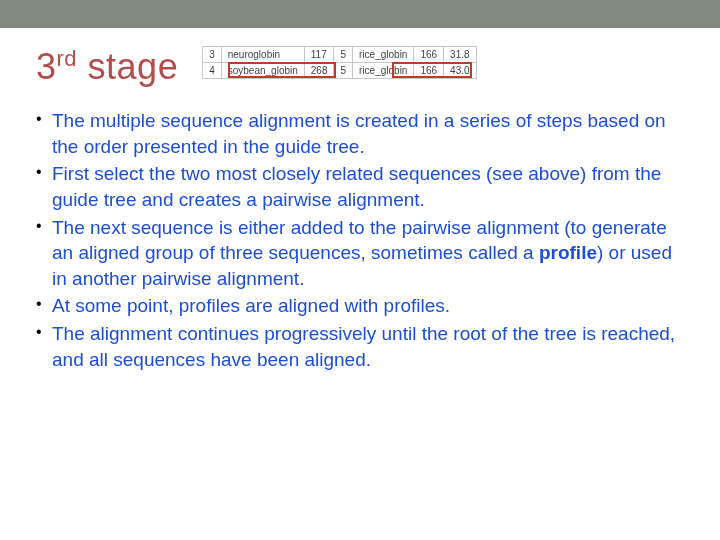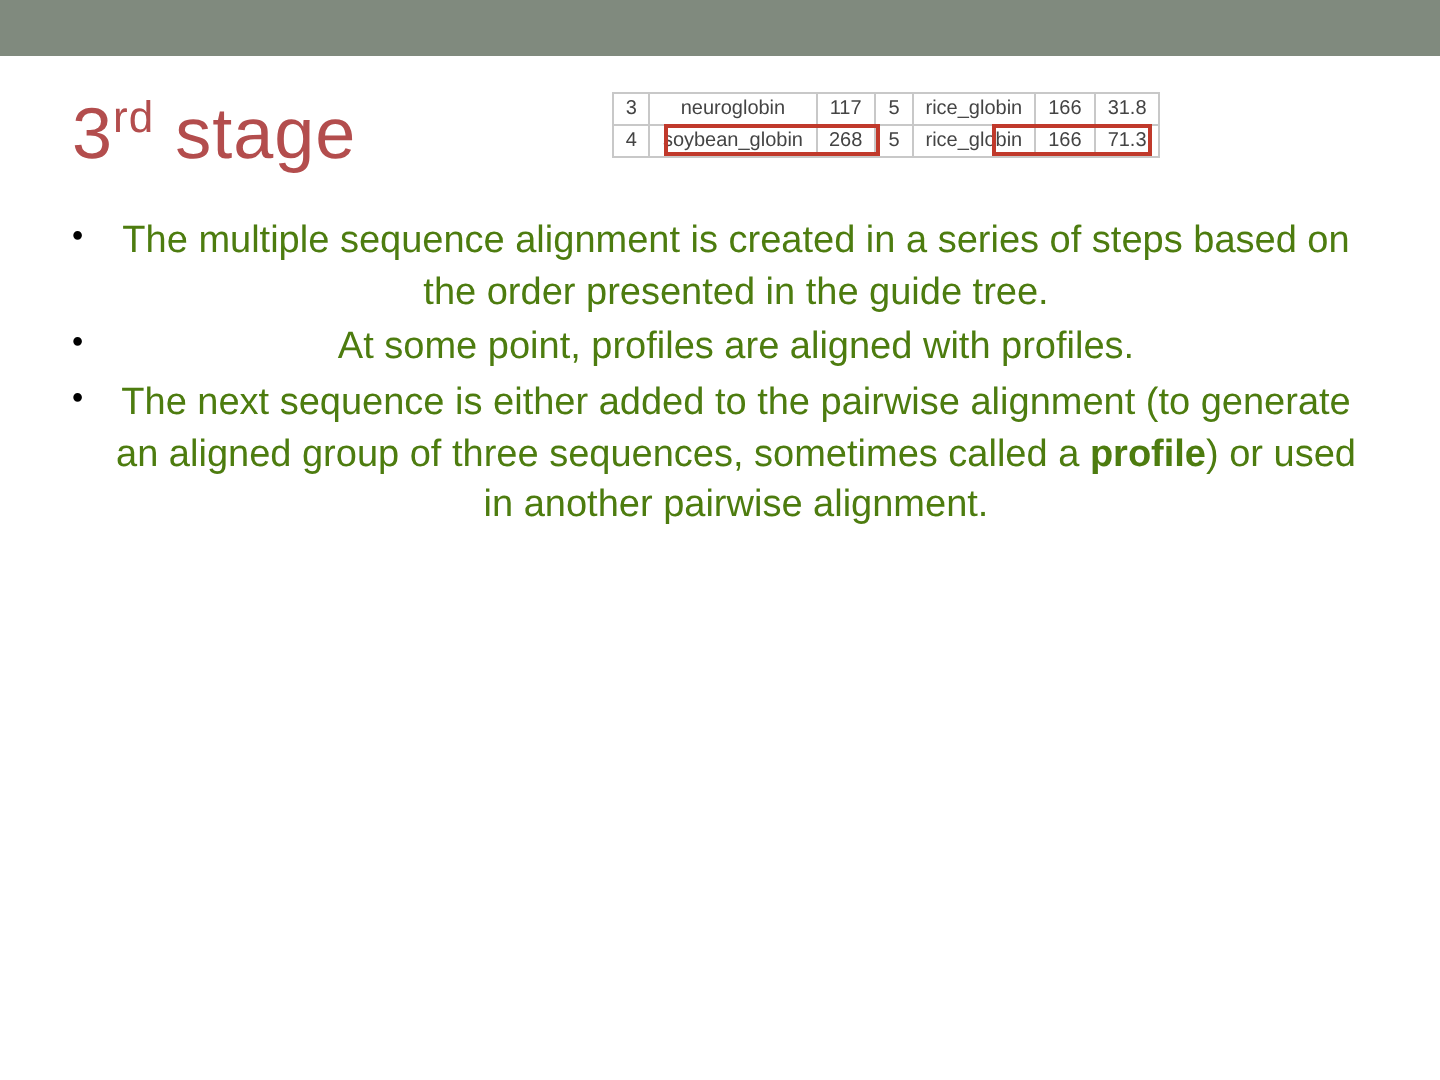--- a/index.html
+++ b/index.html
@@ -1,29 +1,29 @@
 <!DOCTYPE html>
 <html><head>
 <meta charset="utf-8">
 <style>
-  * { margin: 0; padding: 0; box-sizing: border-box; text-align: center; }
+  * { margin: 0; padding: 0; box-sizing: border-box; }
   html, body { width: 720px; height: 540px; font-family: Arial, Helvetica, sans-serif; background: #fff; }
   .slide { width: 720px; height: 540px; position: relative; background: #fff; }
   .top-bar { width: 100%; height: 28px; background: #808a7e; }
   .header-row { display: flex; align-items: flex-start; padding: 18px 36px 0 36px; }
   .title { font-size: 36px; color: #b34d4d; font-weight: 400; letter-spacing: 0.5px; flex: 0 0 auto; margin-right: 24px; }
   .title sup { font-size: 22px; vertical-align: super; line-height: 0; }
   .table-wrap { flex: 1; }
   table.data { border-collapse: collapse; width: 100%; font-size: 10px; color: #444; }
   table.data td { border: 1px solid #c8c8c8; padding: 2px 6px; background: #fff; white-space: nowrap; }
   tr.hl td { position: relative; }
   .hl-box { position: absolute; border: 2px solid #c0392b; pointer-events: none; }
   .content { padding: 20px 36px 0 36px; }
   ul.bullets { list-style: none; }
-  ul.bullets li { position: relative; padding-left: 16px; font-size: 19px; line-height: 1.35; color: #4d7c0f; margin-bottom: 2px; }
+  ul.bullets li { position: relative; padding-left: 16px; font-size: 19px; line-height: 1.35; color: #1d4ed8; margin-bottom: 2px; }
   ul.bullets li::before { content: "•"; position: absolute; left: 0; top: 0; font-size: 16px; color: #000; }
   .bold { font-weight: 700; }
   .table-container { position: relative; display: inline-block; }
 </style>
 </head>
 <body>
 
 <div class="slide">
   <div class="top-bar"></div>
 
@@ -45,30 +45,32 @@
             <td>166</td>
             <td>31.8</td>
           </tr>
           <tr class="hl">
             <td>4</td>
             <td>soybean_globin</td>
             <td>268</td>
             <td>5</td>
             <td>rice_globin</td>
             <td>166</td>
-            <td>71.3</td>
+            <td>43.0</td>
           </tr>
         </tbody>
           </table>
         <div class="hl-box" style="left:26px; top:16px; width:108px; height:16px;"></div>
         <div class="hl-box" style="left:190px; top:16px; width:80px; height:16px;"></div>
       </div>
     </div>
   </div>
 
   <div class="content">
     <ul class="bullets">
       <li><span>The multiple sequence alignment is created in a series of steps based on the order presented in the guide tree.</span></li>
+      <li><span>First select the two most closely related sequences (see above) from the guide tree and creates a pairwise alignment.</span></li>
+      <li><span>The next sequence is either added to the pairwise alignment (to generate an aligned group of three sequences, sometimes called a </span><span class="bold">profile</span><span>) or used in another pairwise alignment.</span></li>
       <li><span>At some point, profiles are aligned with profiles.</span></li>
-      <li><span>The next sequence is either added to the pairwise alignment (to generate an aligned group of three sequences, sometimes called a </span><span class="bold">profile</span><span>) or used in another pairwise alignment.</span></li>
+      <li><span>The alignment continues progressively until the root of the tree is reached, and all sequences have been aligned.</span></li>
     </ul>
   </div>
 </div>
 
 </body></html>

